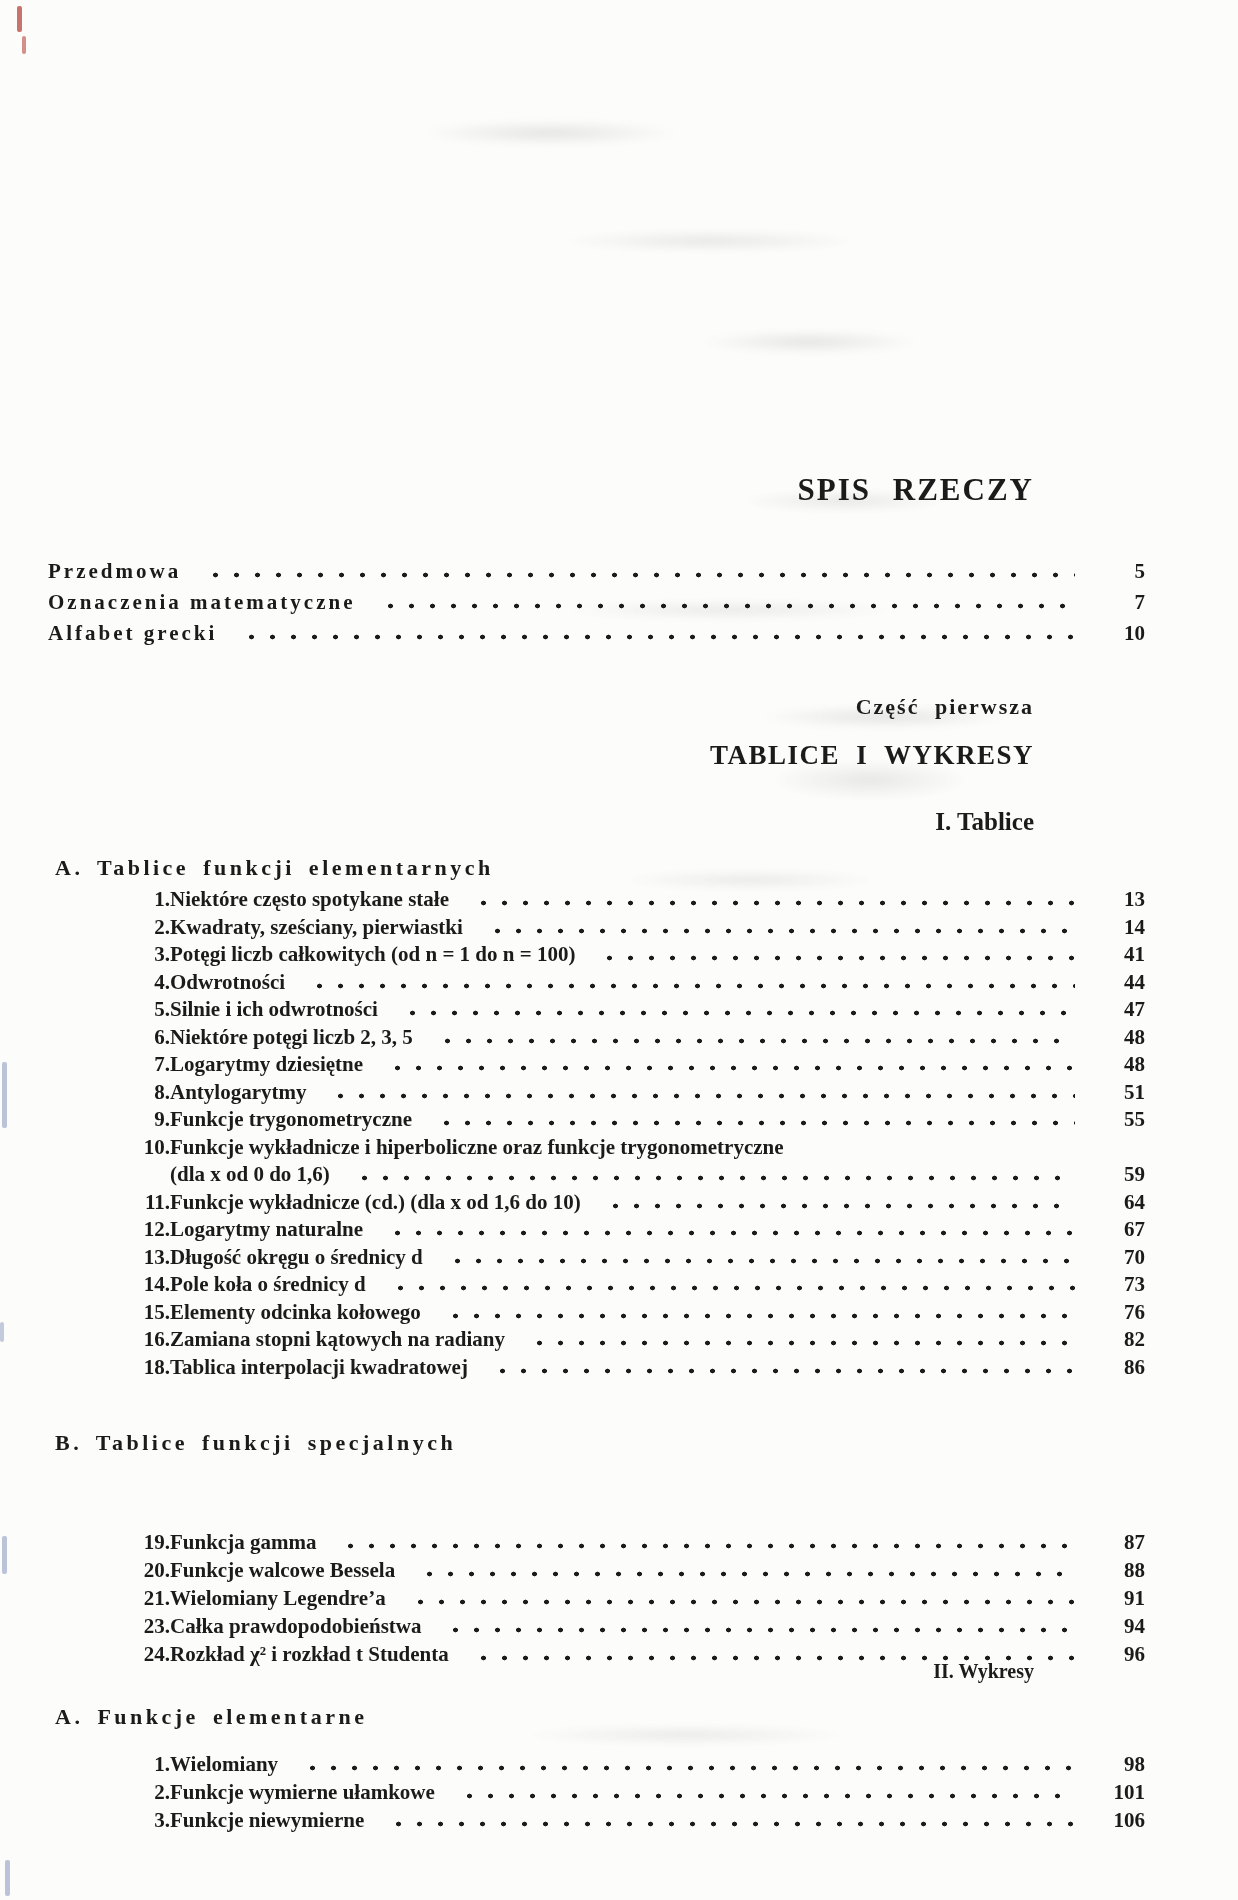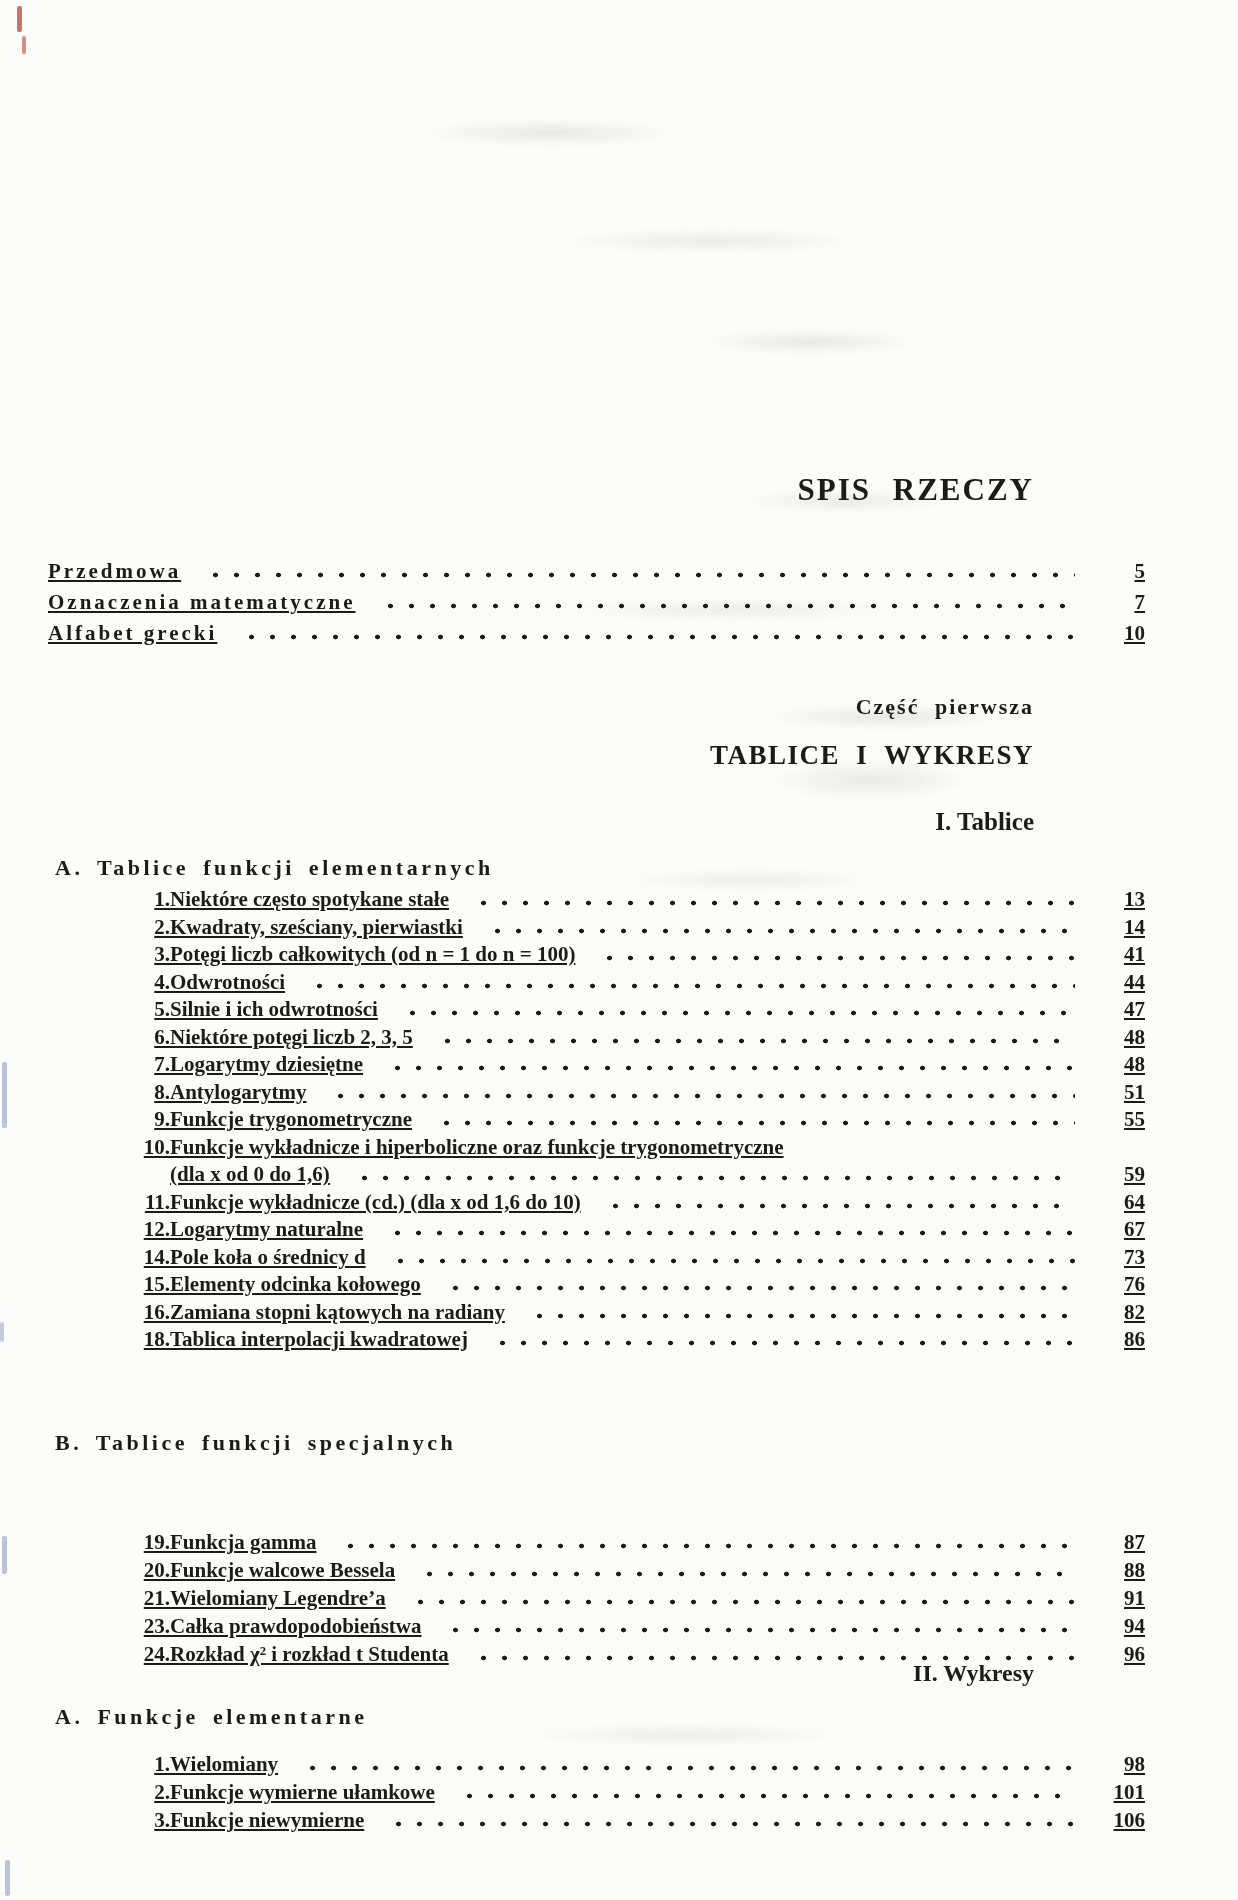--- a/index.html
+++ b/index.html
@@ -13,36 +13,36 @@
     -webkit-font-smoothing:antialiased;
   }
   .page{position:absolute;inset:0;}
 
   
   .center-block{position:absolute;left:54px;width:980px;text-align:right;}
   .doc-title{top:472px;font-size:31px;font-weight:700;letter-spacing:2px;word-spacing:12px;}
   .part-kicker{top:694px;font-size:22px;font-weight:700;letter-spacing:2px;word-spacing:8px;}
   .part-title{top:740px;font-size:27px;font-weight:700;letter-spacing:1.5px;word-spacing:8px;}
   .sec1-heading{top:808px;font-size:25px;font-weight:700;}
-  .sec2-heading{top:1660px;font-size:24px;font-weight:700;}
+  .sec2-heading{top:1660px;font-size:20px;font-weight:700;}
 
   
   .sub-heading{position:absolute;left:55px;font-size:22px;font-weight:700;letter-spacing:3.5px;word-spacing:5px;}
   .subA-heading{top:855px;}
   .subB-heading{top:1430px;}
   .subA2-heading{top:1704px;}
 
   
   .toclist{position:absolute;left:48px;width:1097px;font-size:21px;font-weight:700;}
   .fm-list{top:556px;line-height:31px;}
   .listA{top:886px;line-height:27.5px;}
   .listB{top:1528px;line-height:28px;}
   .listA2{top:1750px;line-height:28px;}
 
-  .row{display:flex;align-items:baseline;text-decoration:underline;}
+  .row{display:flex;align-items:baseline;}
   .num{flex:0 0 122px;text-align:right;white-space:pre;}
   .lbl{white-space:pre;}
   .fm-lbl{letter-spacing:3px;margin-left:0;}
   .leader{
     flex:1 1 auto;height:6px;margin:0 12px 0 18px;
     background-image:radial-gradient(circle,#1c1c1c 2.1px,rgba(0,0,0,0) 2.7px);
     background-size:21px 6px;background-repeat:repeat-x;background-position:6px bottom;
   }
   .pg{flex:0 0 58px;text-align:right;}
 
@@ -171,20 +171,26 @@
         <span class="leader"></span>
         <span class="pg">64</span>
       </div>
       <div class="row">
         <span class="num">12.</span>
         <span class="lbl">Logarytmy naturalne</span>
         <span class="leader"></span>
         <span class="pg">67</span>
       </div>
       <div class="row">
+        <span class="num">13.</span>
+        <span class="lbl">Długość okręgu o średnicy d</span>
+        <span class="leader"></span>
+        <span class="pg">70</span>
+      </div>
+      <div class="row">
         <span class="num">14.</span>
         <span class="lbl">Pole koła o średnicy d</span>
         <span class="leader"></span>
         <span class="pg">73</span>
       </div>
       <div class="row">
         <span class="num">15.</span>
         <span class="lbl">Elementy odcinka kołowego</span>
         <span class="leader"></span>
         <span class="pg">76</span>

